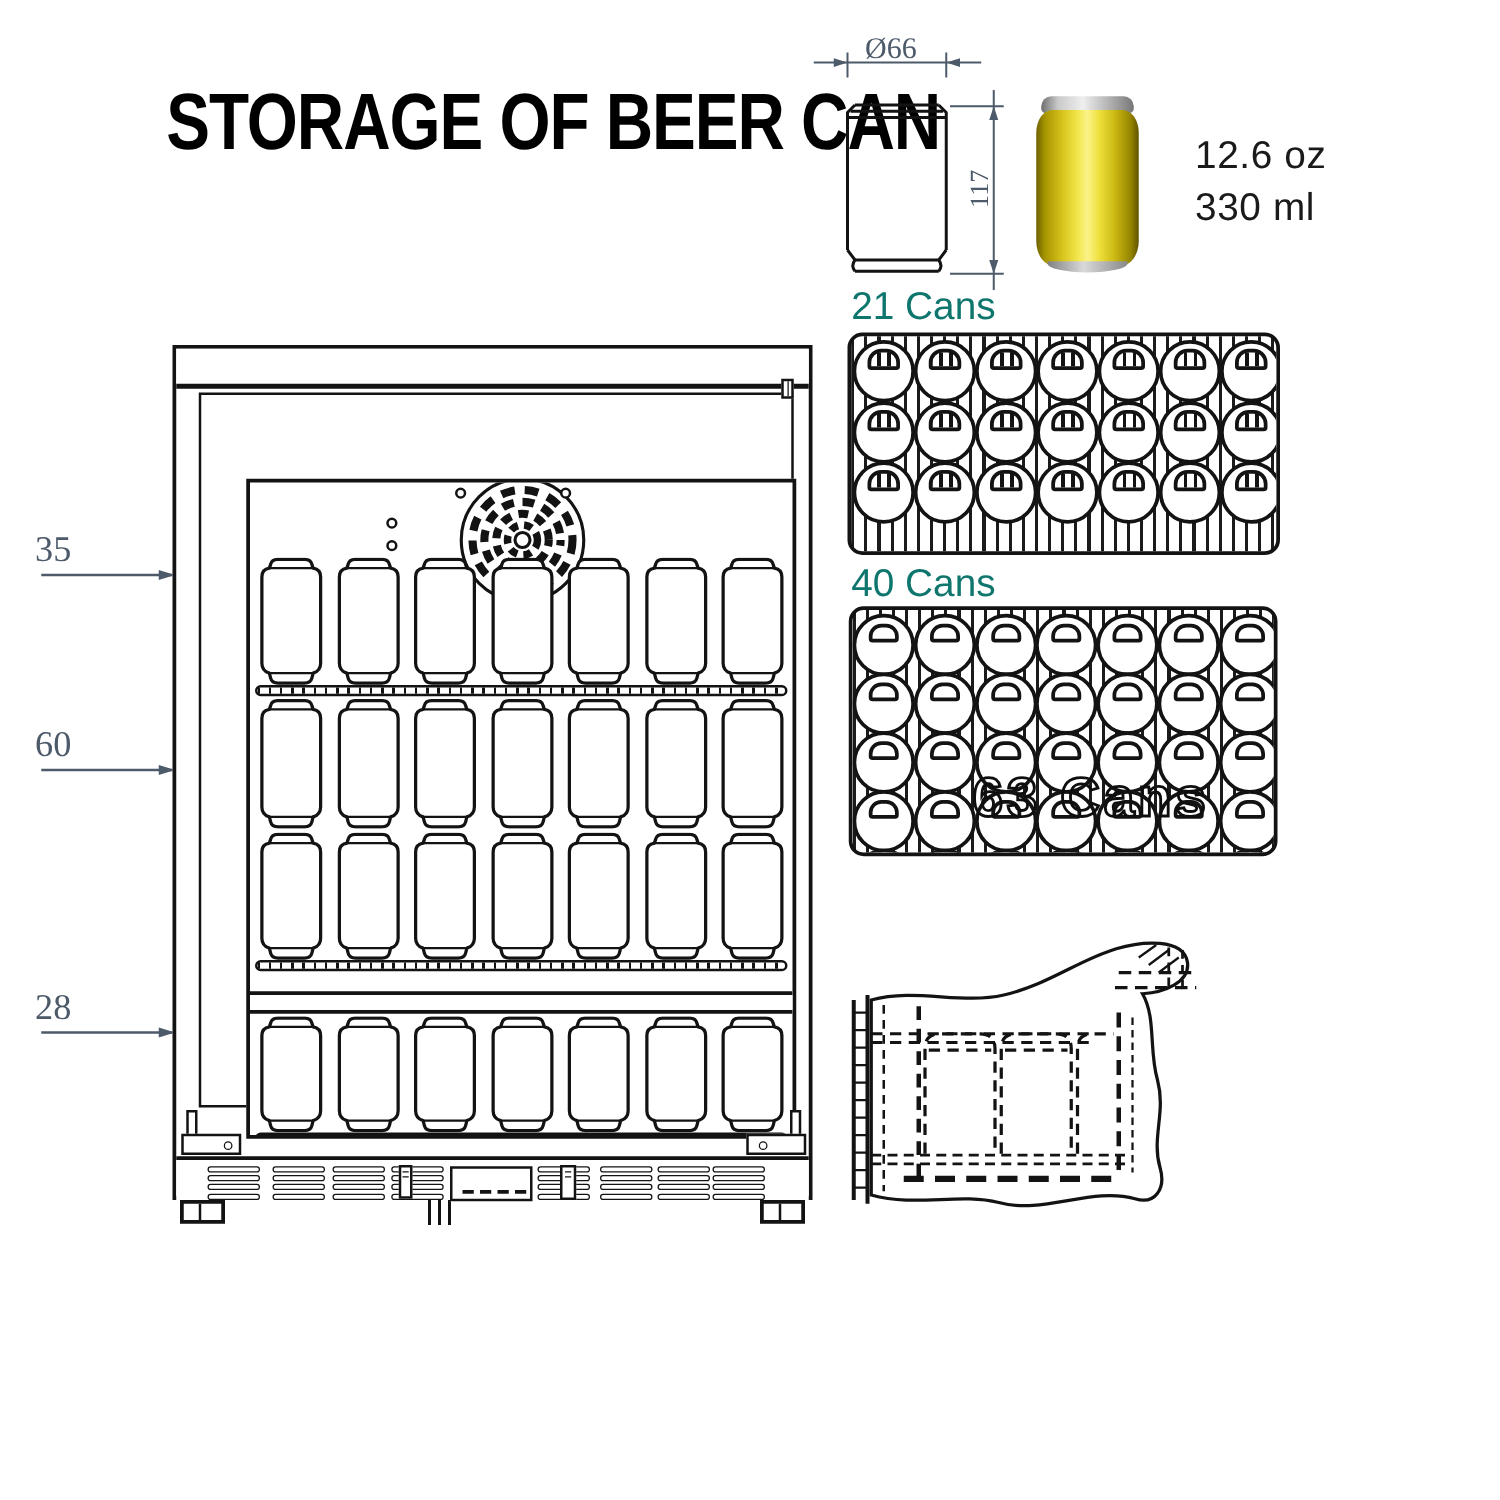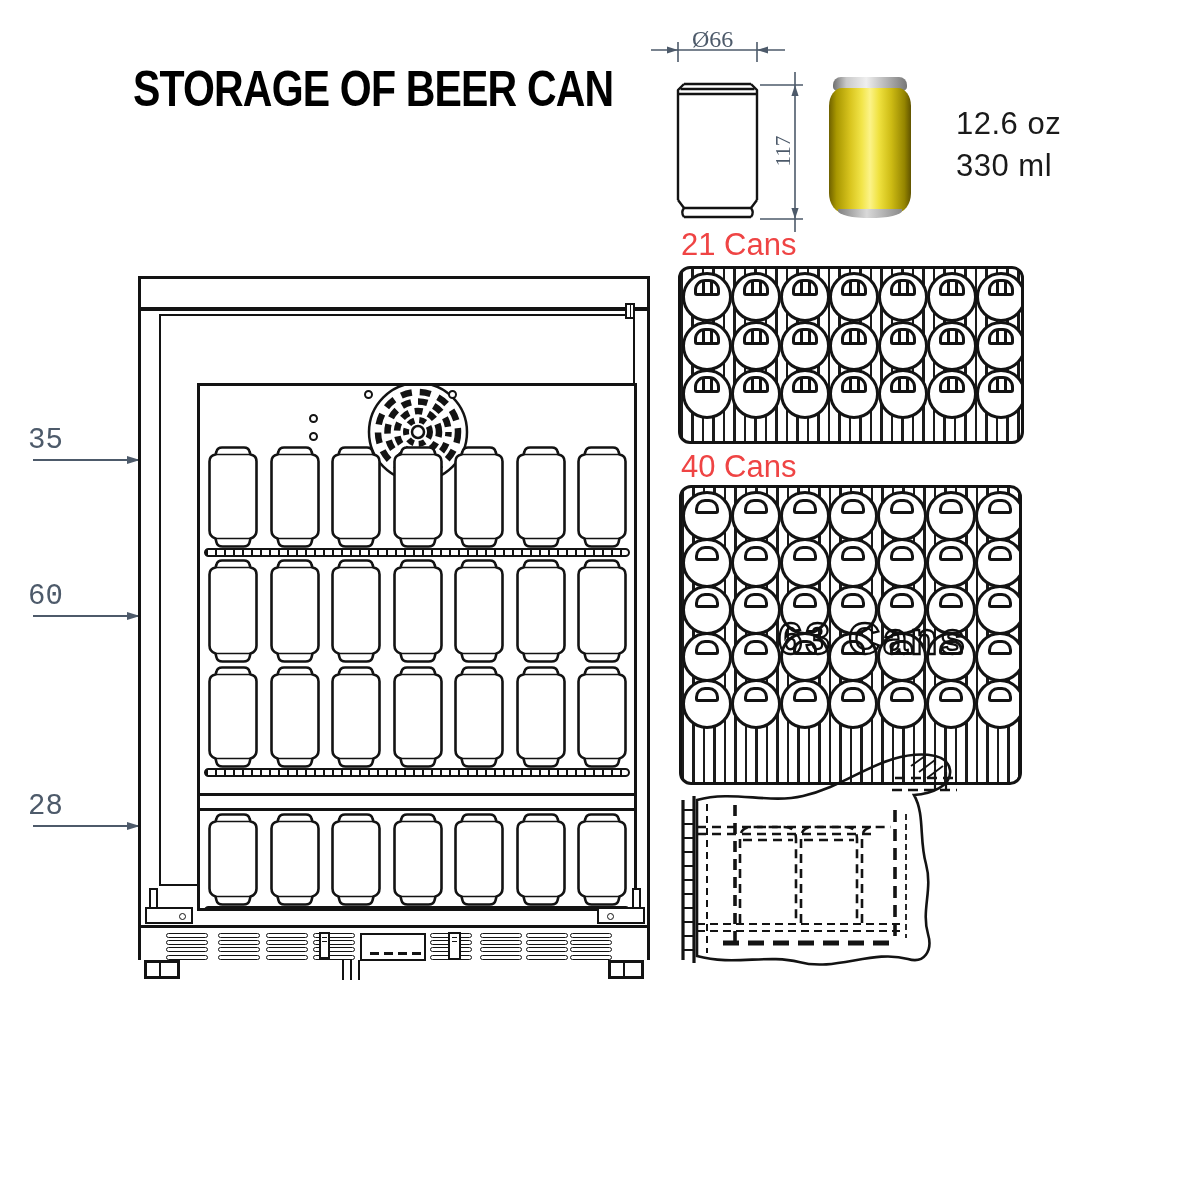--- a/index.html
+++ b/index.html
@@ -4,30 +4,30 @@
 <style>
   * { box-sizing: border-box; margin: 0; padding: 0; }
   html,body { background:#ffffff; }
   :root { --ink:#131313; --dim:#4d5a6a; --gold:#f2e54a; }
   #stage { position:relative; width:1200px; height:1200px; background:#fff; overflow:hidden;
            font-family:"Liberation Sans", sans-serif; color:var(--ink); }
 
   
   .h-cond { position:absolute; font-weight:700; white-space:nowrap; color:#000; }
   .h-cond > span { display:inline-block; transform-origin:0 60%; }
-  #title  { left:133px; top:60px;  font-size:50px; }
+  #title  { left:133px; top:60px;  font-size:64px; }
   #title  > span { transform:scaleX(.82); letter-spacing:-1px; }
   #model  { left:133px; top:156px; font-size:54px; }
   #model  > span { transform:scaleX(.88); letter-spacing:1px; }
   #total  { left:133px; top:1040px; font-size:54px; }
   #total  > span { transform:scaleX(.86); letter-spacing:-1px; }
 
   
   .zdim { position:absolute; left:28px; width:118px; color:var(--dim);
-          font-family:Liberation Mono, monospace; font-size:29px; }
+          font-family:Liberation Serif, serif; font-size:29px; }
   .zdim .zline { position:absolute; left:5px; top:35px; width:105px; border-top:2px solid var(--dim); }
   .zdim .zline::after { content:""; position:absolute; right:-2px; top:-5px;
           border-left:13px solid var(--dim); border-top:4px solid transparent; border-bottom:4px solid transparent; }
 
   
   #fridge { position:absolute; left:138px; top:276px; width:512px; height:706px; }
   .cabinet { position:absolute; left:0; top:0; width:512px; height:684px; border:3.5px solid var(--ink); background:#fff; }
   .band { position:absolute; left:0; right:0; top:0; height:32px; border-bottom:4px solid var(--ink); background:#fff; }
   .hingepin-top { position:absolute; left:484px; top:24px; width:10px; height:16px; border:2px solid var(--ink); background:#fff; z-index:6; }
   .hingepin-top::after { content:""; position:absolute; left:3px; top:0; bottom:0; border-left:1.5px solid var(--ink); }
@@ -68,26 +68,26 @@
   #goldcan { position:absolute; left:829px; top:77px; width:82px; height:141px; }
   #goldcan .cap { position:absolute; left:4px; right:4px; top:0; height:14px; border-radius:8px 8px 5px 5px / 8px 8px 4px 4px;
      background:linear-gradient(90deg,#6f6f6f 0%,#c9c9c9 18%,#efefef 45%,#b5b5b5 72%,#777 100%); }
   #goldcan .body { position:absolute; left:0; right:0; top:11px; bottom:5px;
      border-radius:13px 13px 15px 15px / 18px 18px 20px 20px;
      background:linear-gradient(90deg,#6f6100 0%,#a89700 9%,#d9c51f 26%,var(--gold) 40%,#fcf388 50%,#efe13e 61%,#cdbb14 76%,#958500 92%,#615400 100%); }
   #goldcan .footring { position:absolute; left:9px; right:9px; bottom:0; height:9px; border-radius:0 0 50% 50% / 0 0 80% 80%;
      background:linear-gradient(90deg,#818181,#d9d9d9 45%,#8a8a8a); }
 
   
-  .tray-label { position:absolute; left:681px; font-size:31px; color:#ef4444; }
+  .tray-label { position:absolute; left:681px; font-size:31px; color:#0f766e; }
   #t21-label { top:227px; } #t70-label { top:449px; }
   .tray { position:absolute; border:3.5px solid var(--ink); border-radius:12px; overflow:hidden;
           background:repeating-linear-gradient(90deg, #1b1b1b 0 2.5px, #fff 2.5px 10.5px); }
   #tray21 { left:678px; top:266px; width:346px; height:178px; }
-  #tray70 { left:679px; top:485px; width:343px; height:300px; }
+  #tray70 { left:679px; top:485px; width:343px; height:200px; }
   .pocket { position:absolute; width:50px; height:50px; border:3px solid var(--ink); border-radius:50%; background:#fff; z-index:1; }
   .tab { margin:0 auto; }
   #tray21 .tab { width:26px; height:17px; border:3px solid var(--ink); border-radius:11px 11px 3px 3px; margin-top:4px;
                  background:repeating-linear-gradient(90deg, #fff 0 5px, var(--ink) 5px 8px); }
   #tray70 .tab { width:24px; height:15px; border:3px solid var(--ink); border-radius:10px 10px 3px 3px; margin-top:5px; background:#fff; }
   .ghost { position:absolute; left:96px; top:126px; z-index:3; font-size:44px; font-weight:700; letter-spacing:3px;
            color:transparent; -webkit-text-stroke:2.3px #0e0e0e; white-space:nowrap; }
 
   #cutaway { position:absolute; left:663px; top:748px; }
 </style>

